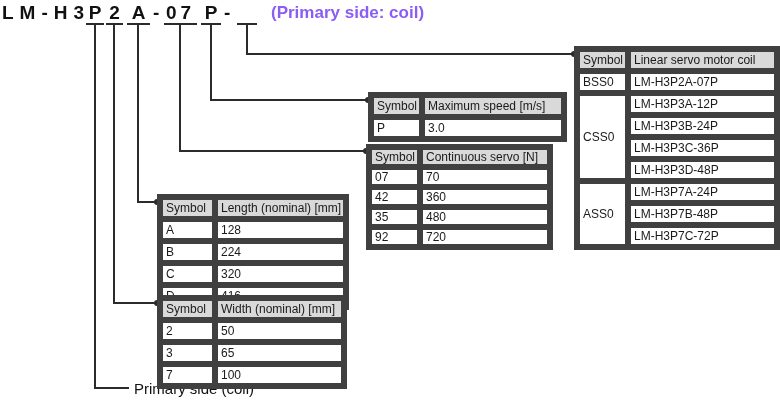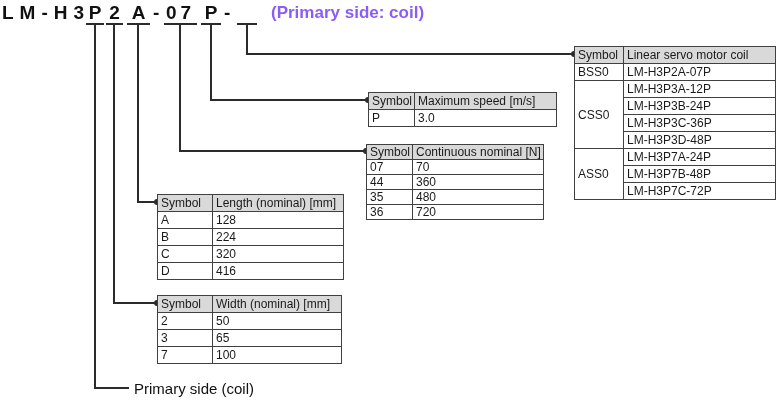--- a/index.html
+++ b/index.html
@@ -16,21 +16,21 @@
   .note {
     position:absolute; font-size:17px; font-weight:bold; color:#8b5cf6; line-height:20px;
   }
   
   .vline { position:absolute; width:2px; background:#2b2b2b; }
   .hline { position:absolute; height:2px; background:#2b2b2b; }
   .dot { position:absolute; width:6px; height:6px; border-radius:3px; background:#2b2b2b; }
   
   table.lk { position:absolute; border-collapse:collapse; font-size:12px; table-layout:fixed; }
   .lk th, .lk td {
-    border:1px solid #404040; padding:0 2px 0 3px; font-weight:normal;
+    border:6px solid #404040; padding:0 2px 0 3px; font-weight:normal;
     text-align:left; vertical-align:middle; overflow:hidden; white-space:nowrap;
   }
   .lk th { background:#d9d9d9; }
   .t-model th, .t-model td { height:16px; }
   .t-speed th, .t-speed td { height:16px; }
   .t-thrust th, .t-thrust td { height:14px; }
   .t-length th, .t-length td { height:16px; }
   .t-width th, .t-width td { height:16px; }
   .footer-label { position:absolute; font-size:15px; color:#111; line-height:16px; }
 </style>
@@ -136,38 +136,38 @@
   </table>
 
   <table class="lk t-thrust" style="left:366px; top:144px;">
     <colgroup>
         <col style="width:45px">
         <col style="width:130px">
       </colgroup>
     <thead>
       <tr>
         <th>Symbol</th>
-        <th>Continuous nominal [N]</th>
+        <th>Continuous servo [N]</th>
       </tr>
     </thead>
     <tbody>
       <tr>
         <td>07</td>
         <td>70</td>
       </tr>
       <tr>
-        <td>44</td>
+        <td>42</td>
         <td>360</td>
       </tr>
       <tr>
         <td>35</td>
         <td>480</td>
       </tr>
       <tr>
-        <td>36</td>
+        <td>92</td>
         <td>720</td>
       </tr>
     </tbody>
   </table>
 
   <table class="lk t-length" style="left:157px; top:194px;">
     <colgroup>
         <col style="width:55px">
         <col style="width:131px">
       </colgroup>

